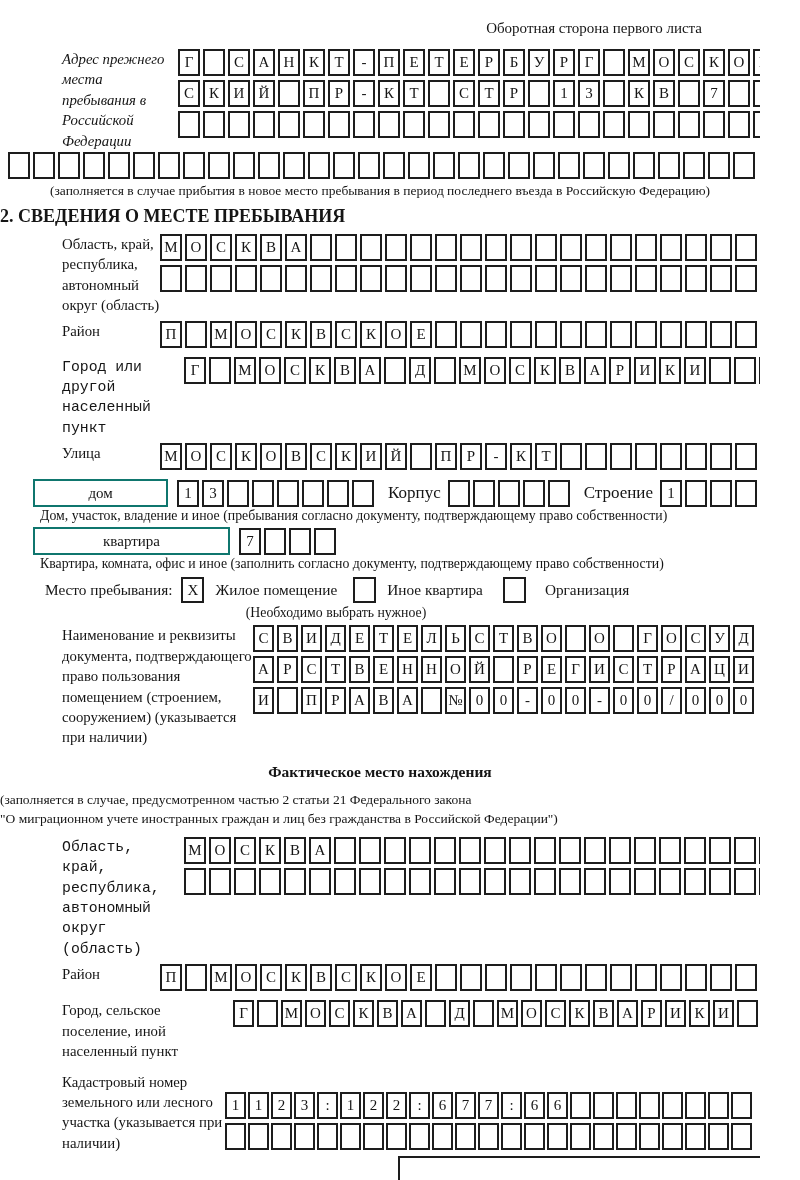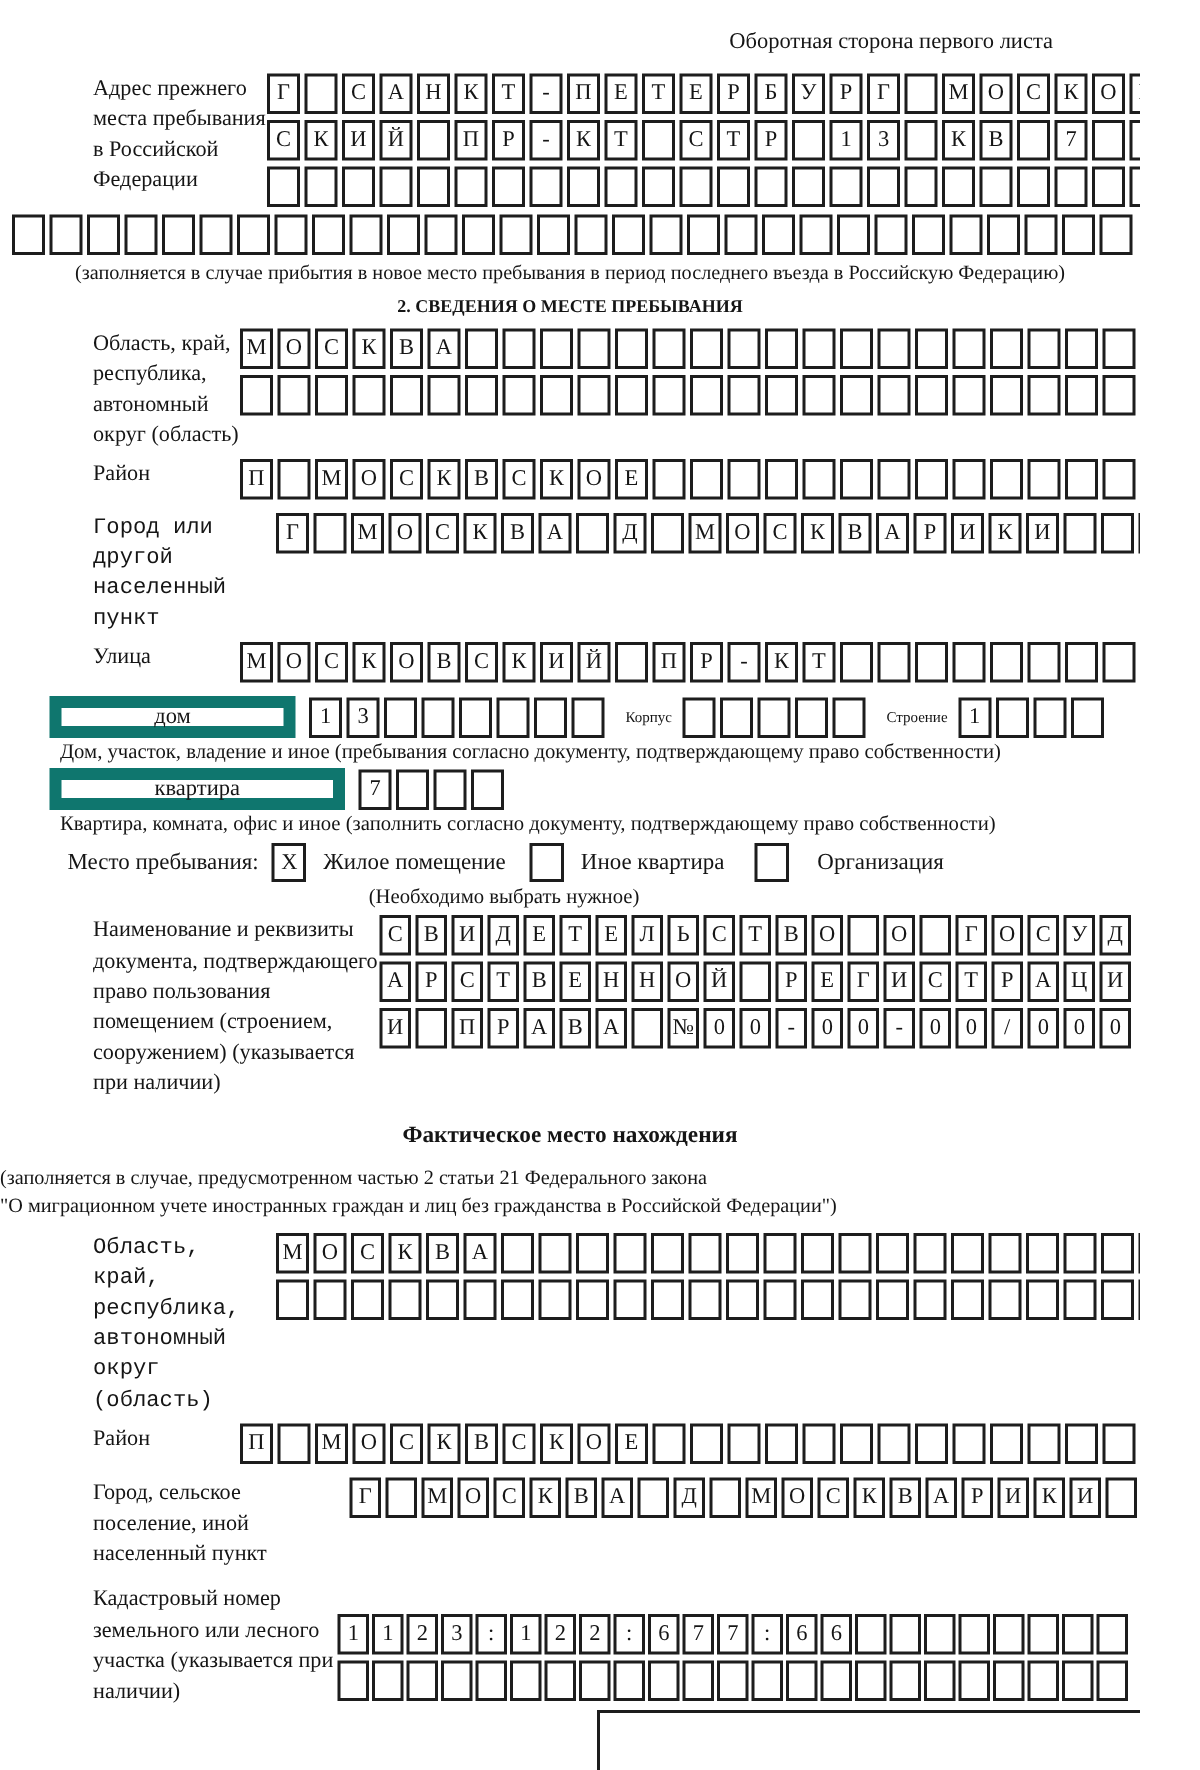--- a/index.html
+++ b/index.html
@@ -12,39 +12,39 @@
   .cells{display:flex;margin-bottom:4px;}
   .cell{
     box-sizing:border-box;flex:none;width:22px;height:27px;border:2px solid #1d1d1d;
     margin-right:3px;display:flex;align-items:center;justify-content:center;
     font-size:15px;line-height:1;background:#fff;
   }
   .cells-doc .cell{width:21px;}
   .cells-kad .cell{width:21px;margin-right:2px;}
   .fullrow{margin-left:8px;margin-top:1px;}
   .note-center{font-size:13.5px;text-align:center;margin-top:1px;}
-  .sec-title{font-size:12px;font-weight:bold;text-align:center;margin:7px 0 7px;}
+  .sec-title{font-size:18px;font-weight:bold;text-align:left;margin:7px 0 7px;}
   
   .frow{display:flex;margin-bottom:5px;}
   .flabel{box-sizing:border-box;flex:none;padding-left:62px;font-size:14.8px;line-height:1.38;}
-  .w178{width:178px;}
+  .w178{width:178px;font-style:italic;}
   .w160{width:160px;}
   .w184{width:184px;font-family:Liberation Mono, monospace;}
   .w253{width:253px;}
   .w225{width:225px;}
   .w233{width:233px;}
   .frows .cells{margin-bottom:4px;}
   .addr-block{display:flex;margin-top:12px;}
   
   .dom-row{display:flex;align-items:center;margin:1px 0 1px 33px;}
-  .wide-box{box-sizing:border-box;border:8px solid #0f766e;height:28px;display:flex;
+  .wide-box{box-sizing:border-box;border:2px solid #0f766e;height:28px;display:flex;
     align-items:center;justify-content:center;font-size:15px;background:#fff;}
   .dom-box{width:164px;margin-right:9px;}
   .kv-box{width:197px;margin-right:9px;}
-  .inline-label{font-size:10px;margin:0 7px 0 11px;white-space:nowrap;}
+  .inline-label{font-size:17px;margin:0 7px 0 11px;white-space:nowrap;}
   .sub-note{font-size:13.8px;margin:1px 0 3px 40px;}
   
   .mesto-row{display:flex;align-items:center;margin:5px 0 2px 45px;font-size:15.3px;text-align:center;}
   .checkbox{box-sizing:border-box;flex:none;width:23px;height:26px;border:2px solid #1d1d1d;
     display:flex;align-items:center;justify-content:center;font-size:15px;margin:0 11px 0 9px;background:#fff;}
   .opt-gap1{margin-left:16px;}
   .opt-gap2{margin-left:20px;}
   .mesto-note{font-size:13.8px;margin-left:150px;width:372px;text-align:center;margin-bottom:4px;}
   .doc-block{margin-top:4px;}
   

